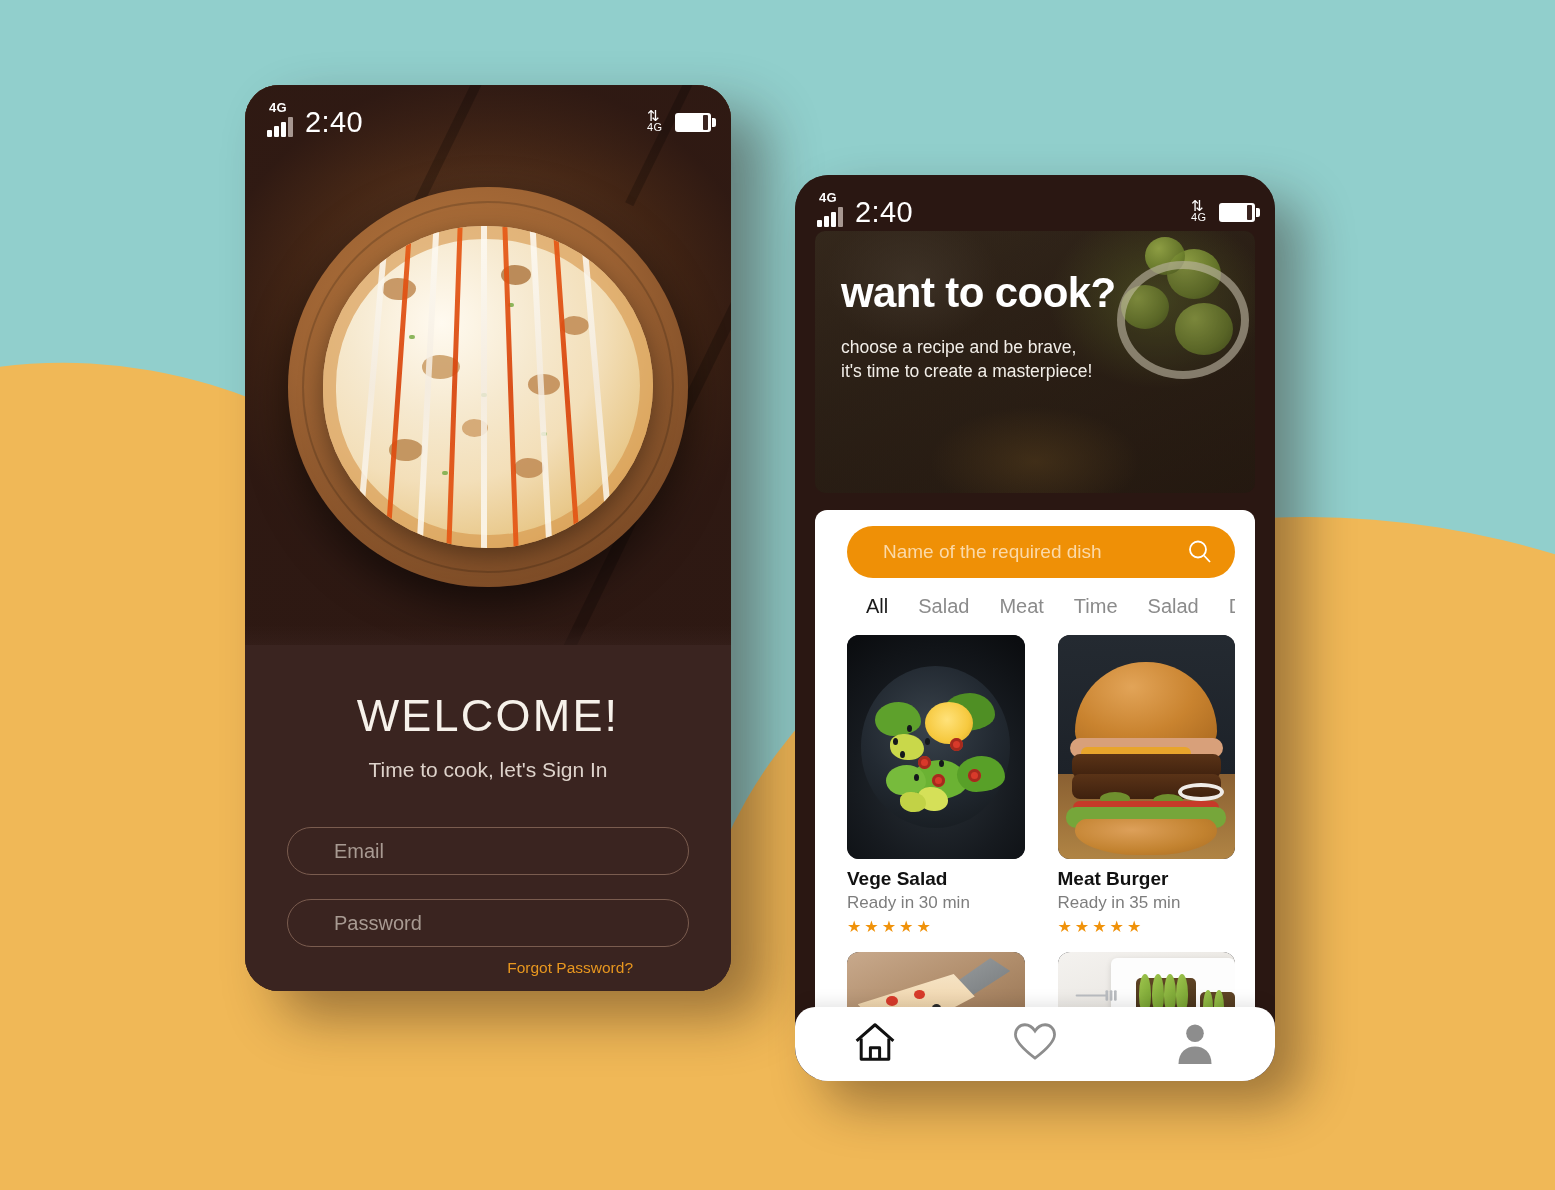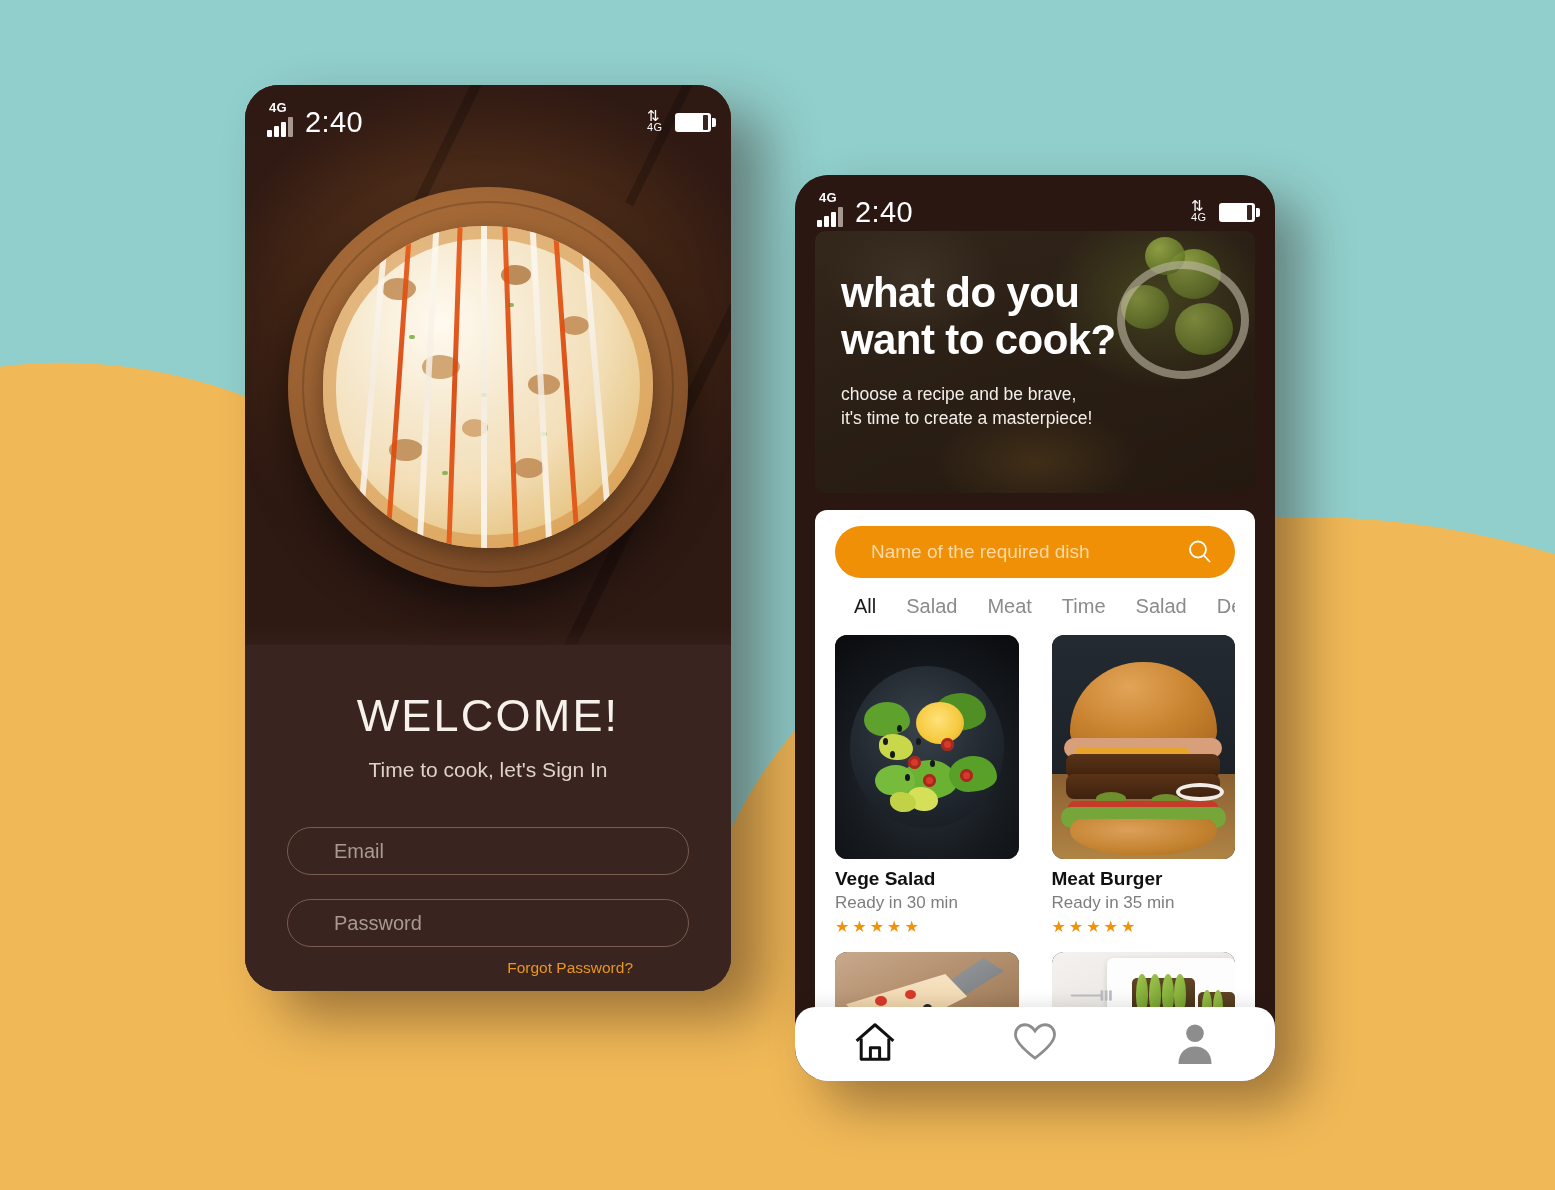--- a/index.html
+++ b/index.html
@@ -261,21 +261,21 @@
     font-size: 17.5px;
     color: #f2eee8;
     line-height: 1.36;
   }
   .content-card {
     position: absolute;
     left: 20px; right: 20px; top: 335px; bottom: 0;
     background: #ffffff;
     border-radius: 12px 12px 0 0;
     overflow: hidden;
-    padding: 16px 20px 0 20px;
+    padding: 16px 20px 0 32px;
   }
   .searchbar {
     position: relative;
     height: 52px;
     border-radius: 26px;
     background: #ef9006;
     display: flex;
     align-items: center;
     padding: 0 20px 0 36px;
   }
@@ -528,21 +528,20 @@
         </div>
       </div>
 
       <div class="hero-banner">
         <div class="hero-veg" style="right:34px;top:18px;width:54px;height:50px;"></div>
         <div class="hero-veg" style="right:86px;top:54px;width:48px;height:44px;"></div>
         <div class="hero-veg" style="right:22px;top:72px;width:58px;height:52px;"></div>
         <div class="hero-veg" style="right:70px;top:6px;width:40px;height:38px;"></div>
         <div class="hero-bowl" style="right:6px;top:30px;width:132px;height:118px;"></div>
         <div class="hero-title">
-          <div>what do you</div>
           <div>want to cook?</div>
         </div>
         <div class="hero-sub">
           <div>choose a recipe and be brave,</div>
           <div>it's time to create a masterpiece!</div>
         </div>
       </div>
 
       <div class="content-card">
 

